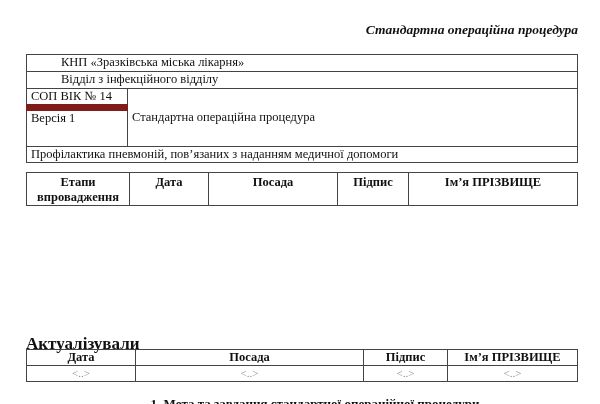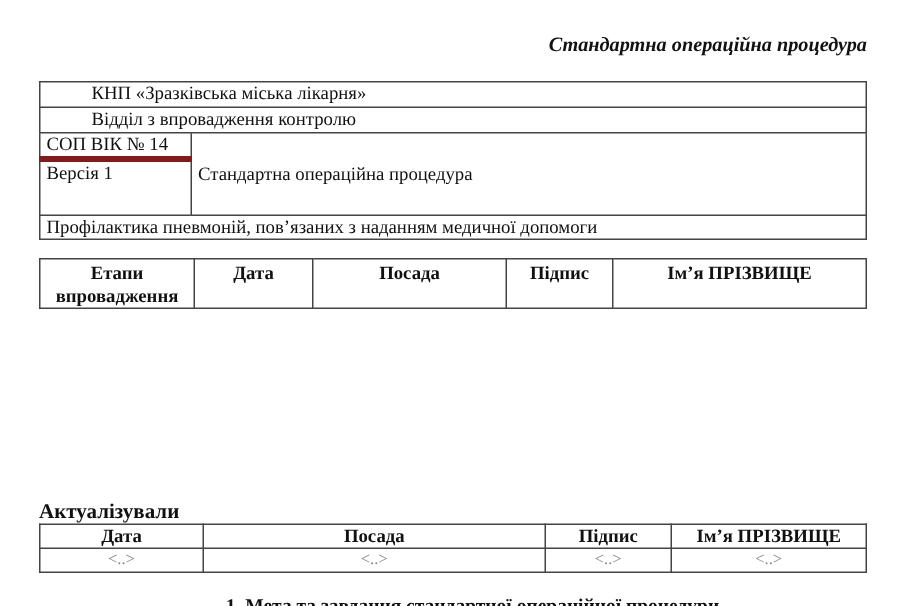--- a/index.html
+++ b/index.html
@@ -13,35 +13,35 @@
     text-align: right; font-weight: bold; font-style: italic; font-size: 13.5px;
   }
   table { border-collapse: collapse; position: absolute; table-layout: fixed; }
   td, th { border: 1px solid #444; padding: 0 4px; vertical-align: top; font-weight: normal; }
 
   
   #t1 { left: 26px; top: 54px; width: 552px; }
   #t1 td { height: 15px; line-height: 15px; }
   #t1 .r-knp td, #t1 .r-dept td { height: 16px; padding-left: 34px; }
   #t1 .sop-cell { border-bottom: 4px solid #7f1d1d; height: 15px; margin-left: 32px; }
-  #t1 .ver-cell { height: 35px; border-top: 1px solid #7f1d1d; }
+  #t1 .ver-cell { height: 35px; border-top: 7px solid #7f1d1d; }
   #t1 .title-cell { vertical-align: middle; }
   #t1 .bold-row td { font-weight: normal; height: 15px; }
 
   
   #t2 { left: 26px; top: 172px; width: 552px; }
   #t2 th { font-weight: bold; line-height: 15px; padding-top: 2px; height: 30px; vertical-align: top; }
   #t2 td { line-height: 16px; padding-top: 2px; }
   #t2 .it { font-style: italic; }
   #t2 .ctr { text-align: center; }
   #t2 .row-1 td { height: 45px; }
   #t2 .row-2 td, #t2 .row-3 td { height: 30px; }
 
   .section-label {
-    position: absolute; left: 26px; top: 334px; font-weight: bold; font-size: 14px;
+    position: absolute; left: 26px; top: 334px; font-weight: bold; font-size: 17px;
   }
   
   #t3 { left: 26px; top: 349px; width: 552px; }
   #t3 th { font-weight: bold; text-align: center; height: 15px; line-height: 15px; }
   #t3 td { text-align: center; color: #888; height: 15px; line-height: 15px; font-size: 11px; }
 
   .cut-heading {
     position: absolute; left: 0; right: 0; top: 396px; text-align: center;
     font-weight: bold; font-size: 13px; padding-left: 30px;
   }
@@ -54,21 +54,21 @@
 <table id="t1">
   <colgroup>
       <col style="width:101px">
       <col>
     </colgroup>
   <tbody>
       <tr class="r-knp">
     <td colspan="2">КНП «Зразківська міська лікарня»</td>
   </tr>
   <tr class="r-dept">
-    <td colspan="2">Відділ з впровадження контролю</td>
+    <td colspan="2">Відділ з інфекційного відділу</td>
   </tr>
   <tr>
     <td class="sop-cell">СОП ВІК № 14</td>
     <td rowspan="2" class="title-cell">Стандартна операційна процедура</td>
   </tr>
   <tr>
     <td class="ver-cell">Версія 1</td>
   </tr>
   <tr class="bold-row">
     <td colspan="2">Профілактика пневмоній, пов’язаних з наданням медичної допомоги</td>

